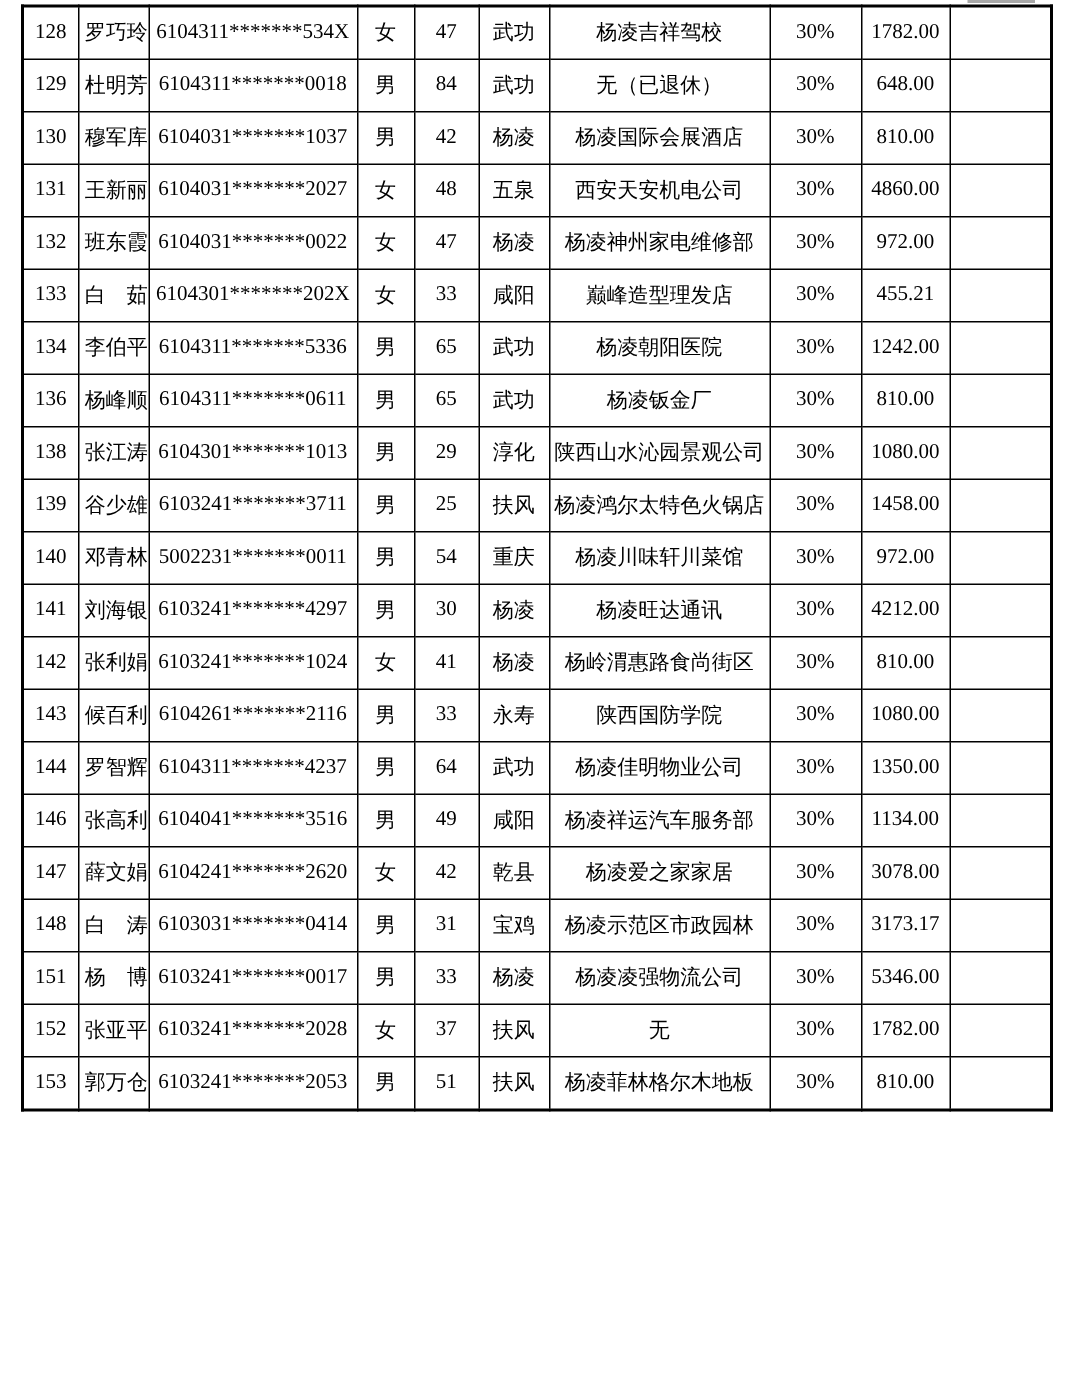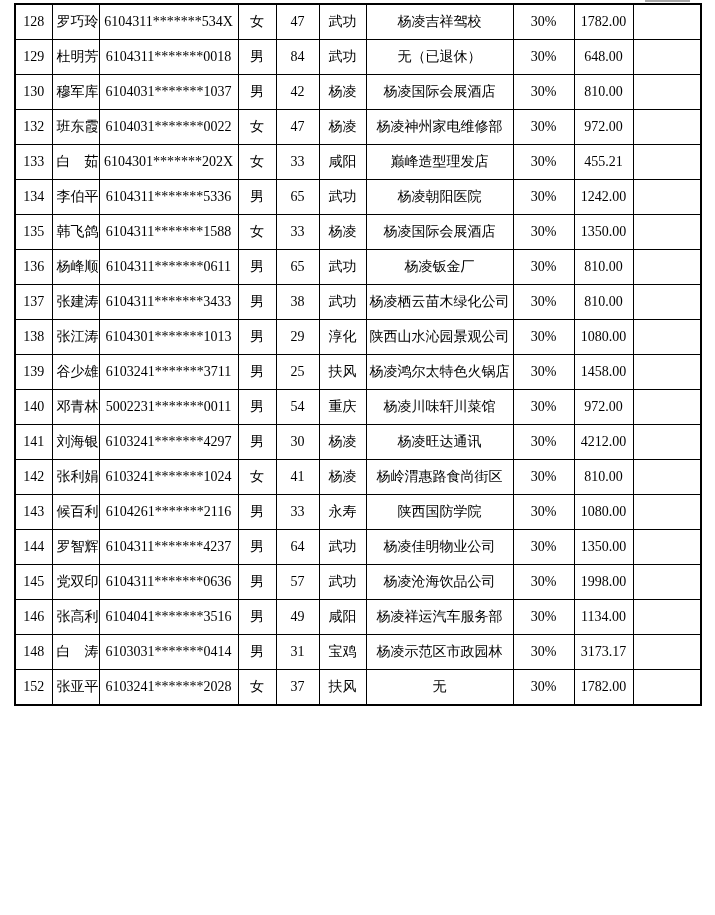--- a/index.html
+++ b/index.html
@@ -110,20 +110,32 @@
           <td class="col-id">6104031*******1037</td>
           <td class="col-gender">男</td>
           <td class="col-age">42</td>
           <td class="col-origin">杨凌</td>
           <td class="col-employer">杨凌国际会展酒店</td>
           <td class="col-ratio">30%</td>
           <td class="col-amount">810.00</td>
           <td class="col-note"></td>
         </tr>
         <tr>
+          <td class="col-no">131</td>
+          <td class="col-name">王新丽</td>
+          <td class="col-id">6104031*******2027</td>
+          <td class="col-gender">女</td>
+          <td class="col-age">48</td>
+          <td class="col-origin">五泉</td>
+          <td class="col-employer">西安天安机电公司</td>
+          <td class="col-ratio">30%</td>
+          <td class="col-amount">4860.00</td>
+          <td class="col-note"></td>
+        </tr>
+        <tr>
           <td class="col-no">132</td>
           <td class="col-name">班东霞</td>
           <td class="col-id">6104031*******0022</td>
           <td class="col-gender">女</td>
           <td class="col-age">47</td>
           <td class="col-origin">杨凌</td>
           <td class="col-employer">杨凌神州家电维修部</td>
           <td class="col-ratio">30%</td>
           <td class="col-amount">972.00</td>
           <td class="col-note"></td>
@@ -146,56 +158,32 @@
           <td class="col-id">6104311*******5336</td>
           <td class="col-gender">男</td>
           <td class="col-age">65</td>
           <td class="col-origin">武功</td>
           <td class="col-employer">杨凌朝阳医院</td>
           <td class="col-ratio">30%</td>
           <td class="col-amount">1242.00</td>
           <td class="col-note"></td>
         </tr>
         <tr>
-          <td class="col-no">135</td>
-          <td class="col-name">韩飞鸽</td>
-          <td class="col-id">6104311*******1588</td>
-          <td class="col-gender">女</td>
-          <td class="col-age">33</td>
-          <td class="col-origin">杨凌</td>
-          <td class="col-employer">杨凌国际会展酒店</td>
-          <td class="col-ratio">30%</td>
-          <td class="col-amount">1350.00</td>
-          <td class="col-note"></td>
-        </tr>
-        <tr>
           <td class="col-no">136</td>
           <td class="col-name">杨峰顺</td>
           <td class="col-id">6104311*******0611</td>
           <td class="col-gender">男</td>
           <td class="col-age">65</td>
           <td class="col-origin">武功</td>
           <td class="col-employer">杨凌钣金厂</td>
           <td class="col-ratio">30%</td>
           <td class="col-amount">810.00</td>
           <td class="col-note"></td>
         </tr>
         <tr>
-          <td class="col-no">137</td>
-          <td class="col-name">张建涛</td>
-          <td class="col-id">6104311*******3433</td>
-          <td class="col-gender">男</td>
-          <td class="col-age">38</td>
-          <td class="col-origin">武功</td>
-          <td class="col-employer">杨凌栖云苗木绿化公司</td>
-          <td class="col-ratio">30%</td>
-          <td class="col-amount">810.00</td>
-          <td class="col-note"></td>
-        </tr>
-        <tr>
           <td class="col-no">138</td>
           <td class="col-name">张江涛</td>
           <td class="col-id">6104301*******1013</td>
           <td class="col-gender">男</td>
           <td class="col-age">29</td>
           <td class="col-origin">淳化</td>
           <td class="col-employer">陕西山水沁园景观公司</td>
           <td class="col-ratio">30%</td>
           <td class="col-amount">1080.00</td>
           <td class="col-note"></td>
@@ -266,62 +254,86 @@
           <td class="col-id">6104311*******4237</td>
           <td class="col-gender">男</td>
           <td class="col-age">64</td>
           <td class="col-origin">武功</td>
           <td class="col-employer">杨凌佳明物业公司</td>
           <td class="col-ratio">30%</td>
           <td class="col-amount">1350.00</td>
           <td class="col-note"></td>
         </tr>
         <tr>
-          <td class="col-no">145</td>
-          <td class="col-name">党双印</td>
-          <td class="col-id">6104311*******0636</td>
-          <td class="col-gender">男</td>
-          <td class="col-age">57</td>
-          <td class="col-origin">武功</td>
-          <td class="col-employer">杨凌沧海饮品公司</td>
-          <td class="col-ratio">30%</td>
-          <td class="col-amount">1998.00</td>
-          <td class="col-note"></td>
-        </tr>
-        <tr>
           <td class="col-no">146</td>
           <td class="col-name">张高利</td>
           <td class="col-id">6104041*******3516</td>
           <td class="col-gender">男</td>
           <td class="col-age">49</td>
           <td class="col-origin">咸阳</td>
           <td class="col-employer">杨凌祥运汽车服务部</td>
           <td class="col-ratio">30%</td>
           <td class="col-amount">1134.00</td>
           <td class="col-note"></td>
         </tr>
         <tr>
+          <td class="col-no">147</td>
+          <td class="col-name">薛文娟</td>
+          <td class="col-id">6104241*******2620</td>
+          <td class="col-gender">女</td>
+          <td class="col-age">42</td>
+          <td class="col-origin">乾县</td>
+          <td class="col-employer">杨凌爱之家家居</td>
+          <td class="col-ratio">30%</td>
+          <td class="col-amount">3078.00</td>
+          <td class="col-note"></td>
+        </tr>
+        <tr>
           <td class="col-no">148</td>
           <td class="col-name">白　涛</td>
           <td class="col-id">6103031*******0414</td>
           <td class="col-gender">男</td>
           <td class="col-age">31</td>
           <td class="col-origin">宝鸡</td>
           <td class="col-employer">杨凌示范区市政园林</td>
           <td class="col-ratio">30%</td>
           <td class="col-amount">3173.17</td>
           <td class="col-note"></td>
         </tr>
         <tr>
+          <td class="col-no">151</td>
+          <td class="col-name">杨　博</td>
+          <td class="col-id">6103241*******0017</td>
+          <td class="col-gender">男</td>
+          <td class="col-age">33</td>
+          <td class="col-origin">杨凌</td>
+          <td class="col-employer">杨凌凌强物流公司</td>
+          <td class="col-ratio">30%</td>
+          <td class="col-amount">5346.00</td>
+          <td class="col-note"></td>
+        </tr>
+        <tr>
           <td class="col-no">152</td>
           <td class="col-name">张亚平</td>
           <td class="col-id">6103241*******2028</td>
           <td class="col-gender">女</td>
           <td class="col-age">37</td>
           <td class="col-origin">扶风</td>
           <td class="col-employer">无</td>
           <td class="col-ratio">30%</td>
           <td class="col-amount">1782.00</td>
+          <td class="col-note"></td>
+        </tr>
+        <tr>
+          <td class="col-no">153</td>
+          <td class="col-name">郭万仓</td>
+          <td class="col-id">6103241*******2053</td>
+          <td class="col-gender">男</td>
+          <td class="col-age">51</td>
+          <td class="col-origin">扶风</td>
+          <td class="col-employer">杨凌菲林格尔木地板</td>
+          <td class="col-ratio">30%</td>
+          <td class="col-amount">810.00</td>
           <td class="col-note"></td>
         </tr>
       </tbody>
   </table>
 </div>
 
 </body></html>

